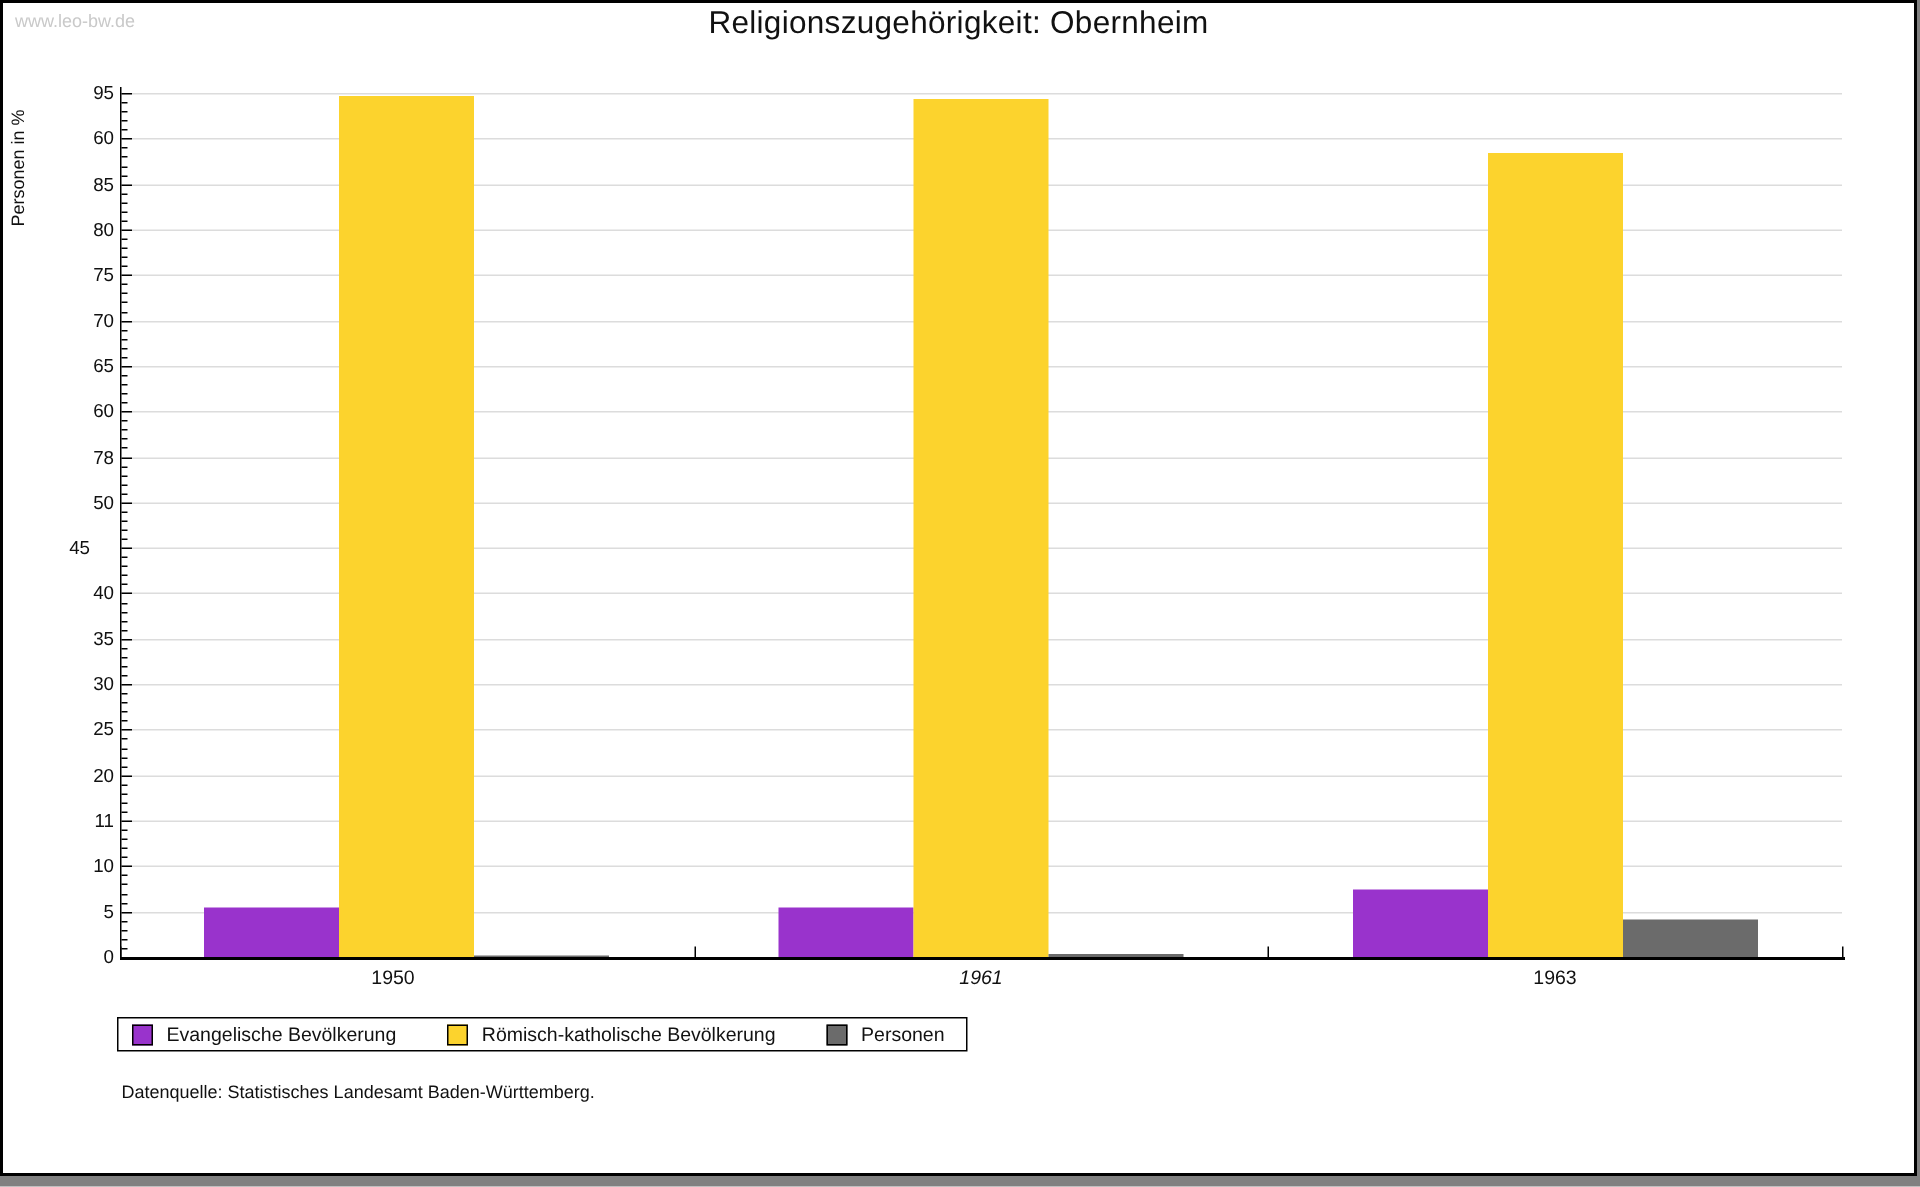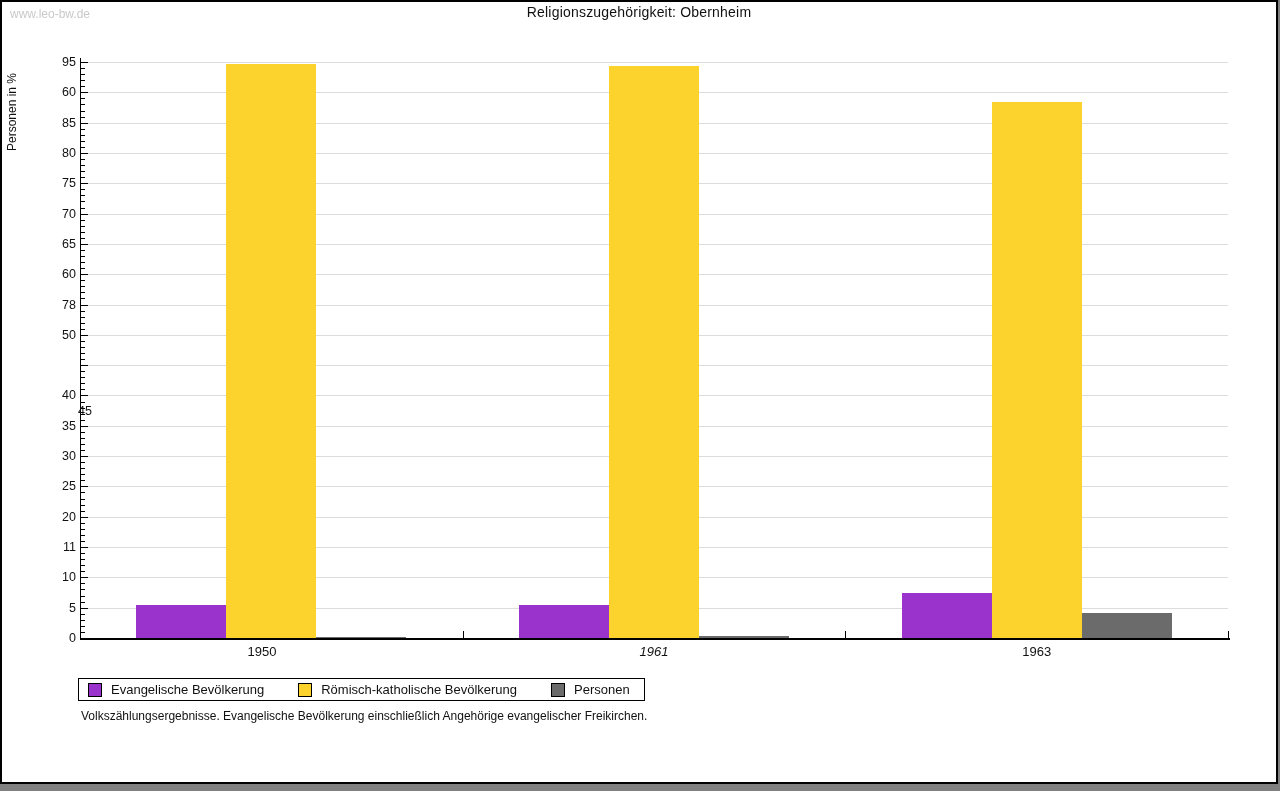--- a/index.html
+++ b/index.html
@@ -11,21 +11,21 @@
   }
   .frame{
     position:absolute;left:0;top:0;width:1274px;height:780px;
     background:#ffffff;border:2px solid #000;overflow:hidden;
   }
   .watermark{
     position:absolute;left:8px;top:5px;font-size:12px;color:#c9c9c9;
   }
   .chart-title{
     position:absolute;left:0;top:2px;width:100%;text-align:center;
-    font-size:14px;color:#111;letter-spacing:0.2px;
+    font-size:21px;color:#111;letter-spacing:0.2px;
   }
   .y-axis-title{
     position:absolute;left:10px;top:110px;font-size:12px;color:#111;
     transform:translate(-50%,-50%) rotate(-90deg);white-space:nowrap;
   }
   .plot{
     position:absolute;left:78px;top:60px;width:1148px;height:576px;
   }
   .gridline{
     position:absolute;left:0;width:100%;height:1px;background:#dcdcdc;
@@ -130,41 +130,41 @@
       <span class="swatch" style="background: rgb(252, 211, 45);"></span>
       <span class="legend-label">Römisch-katholische Bevölkerung</span>
     </div>
     <div class="legend-item">
       <span class="swatch" style="background: rgb(107, 107, 107);"></span>
       <span class="legend-label">Personen</span>
     </div>
   </div>
 
   <div class="footnotes">
-    <div>Volkszählungsergebnisse. Evangelische Bevölkerung einschließlich Angehörige evangelischer Freikirchen.</div>
+    <div class="source">Datenquelle: Statistisches Landesamt Baden-Württemberg.</div>
   </div>
 
 <div class="ytick-label" style="left: 44px; top: 636px;">0</div>
     <div class="ytick-label" style="left: 44px; top: 605.684px;">5</div>
     <div class="tick-major" style="left: 79px; top: 605.684px;"></div>
     <div class="ytick-label" style="left: 44px; top: 575.368px;">10</div>
     <div class="tick-major" style="left: 79px; top: 575.368px;"></div>
     <div class="ytick-label" style="left: 44px; top: 545.053px;">11</div>
     <div class="tick-major" style="left: 79px; top: 545.053px;"></div>
     <div class="ytick-label" style="left: 44px; top: 514.737px;">20</div>
     <div class="tick-major" style="left: 79px; top: 514.737px;"></div>
     <div class="ytick-label" style="left: 44px; top: 484.421px;">25</div>
     <div class="tick-major" style="left: 79px; top: 484.421px;"></div>
     <div class="ytick-label" style="left: 44px; top: 454.105px;">30</div>
     <div class="tick-major" style="left: 79px; top: 454.105px;"></div>
     <div class="ytick-label" style="left: 44px; top: 423.789px;">35</div>
     <div class="tick-major" style="left: 79px; top: 423.789px;"></div>
     <div class="ytick-label" style="left: 44px; top: 393.474px;">40</div>
     <div class="tick-major" style="left: 79px; top: 393.474px;"></div>
-    <div class="ytick-label" style="left: 60px; top: 363.158px; margin-top: 46px;">45</div>
+    <div class="ytick-label" style="left: 28px; top: 363.158px;">45</div>
     <div class="tick-major" style="left: 79px; top: 363.158px;"></div>
     <div class="ytick-label" style="left: 44px; top: 332.842px;">50</div>
     <div class="tick-major" style="left: 79px; top: 332.842px;"></div>
     <div class="ytick-label" style="left: 44px; top: 302.526px;">78</div>
     <div class="tick-major" style="left: 79px; top: 302.526px;"></div>
     <div class="ytick-label" style="left: 44px; top: 272.211px;">60</div>
     <div class="tick-major" style="left: 79px; top: 272.211px;"></div>
     <div class="ytick-label" style="left: 44px; top: 241.895px;">65</div>
     <div class="tick-major" style="left: 79px; top: 241.895px;"></div>
     <div class="ytick-label" style="left: 44px; top: 211.579px;">70</div>

